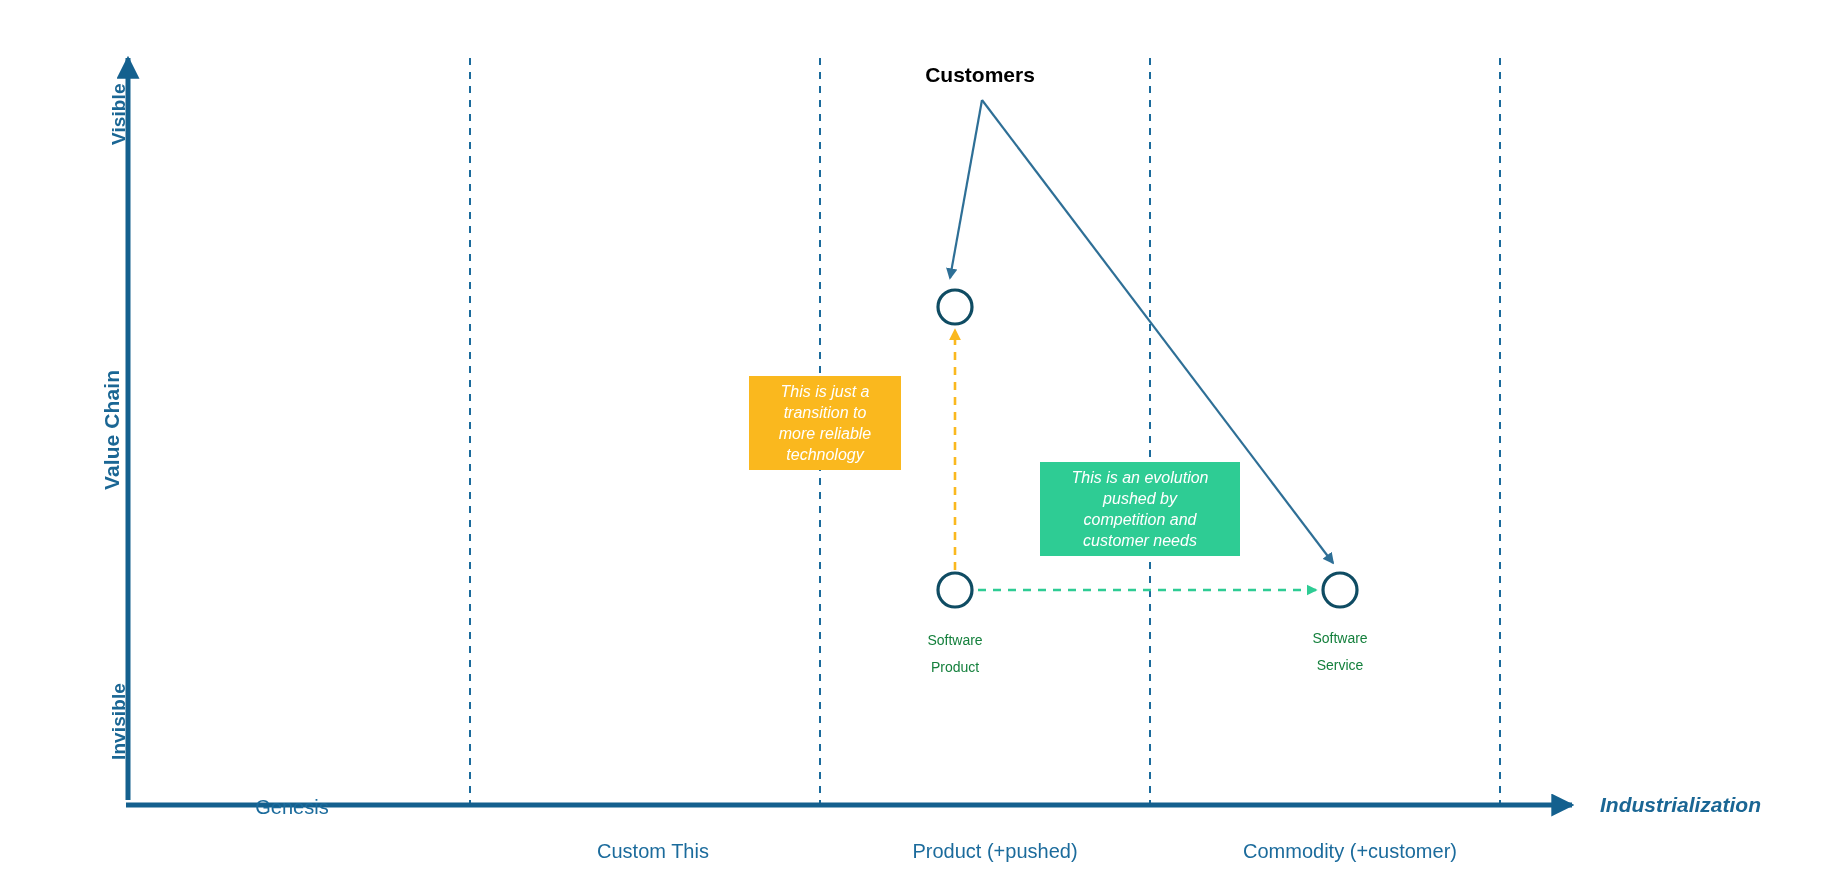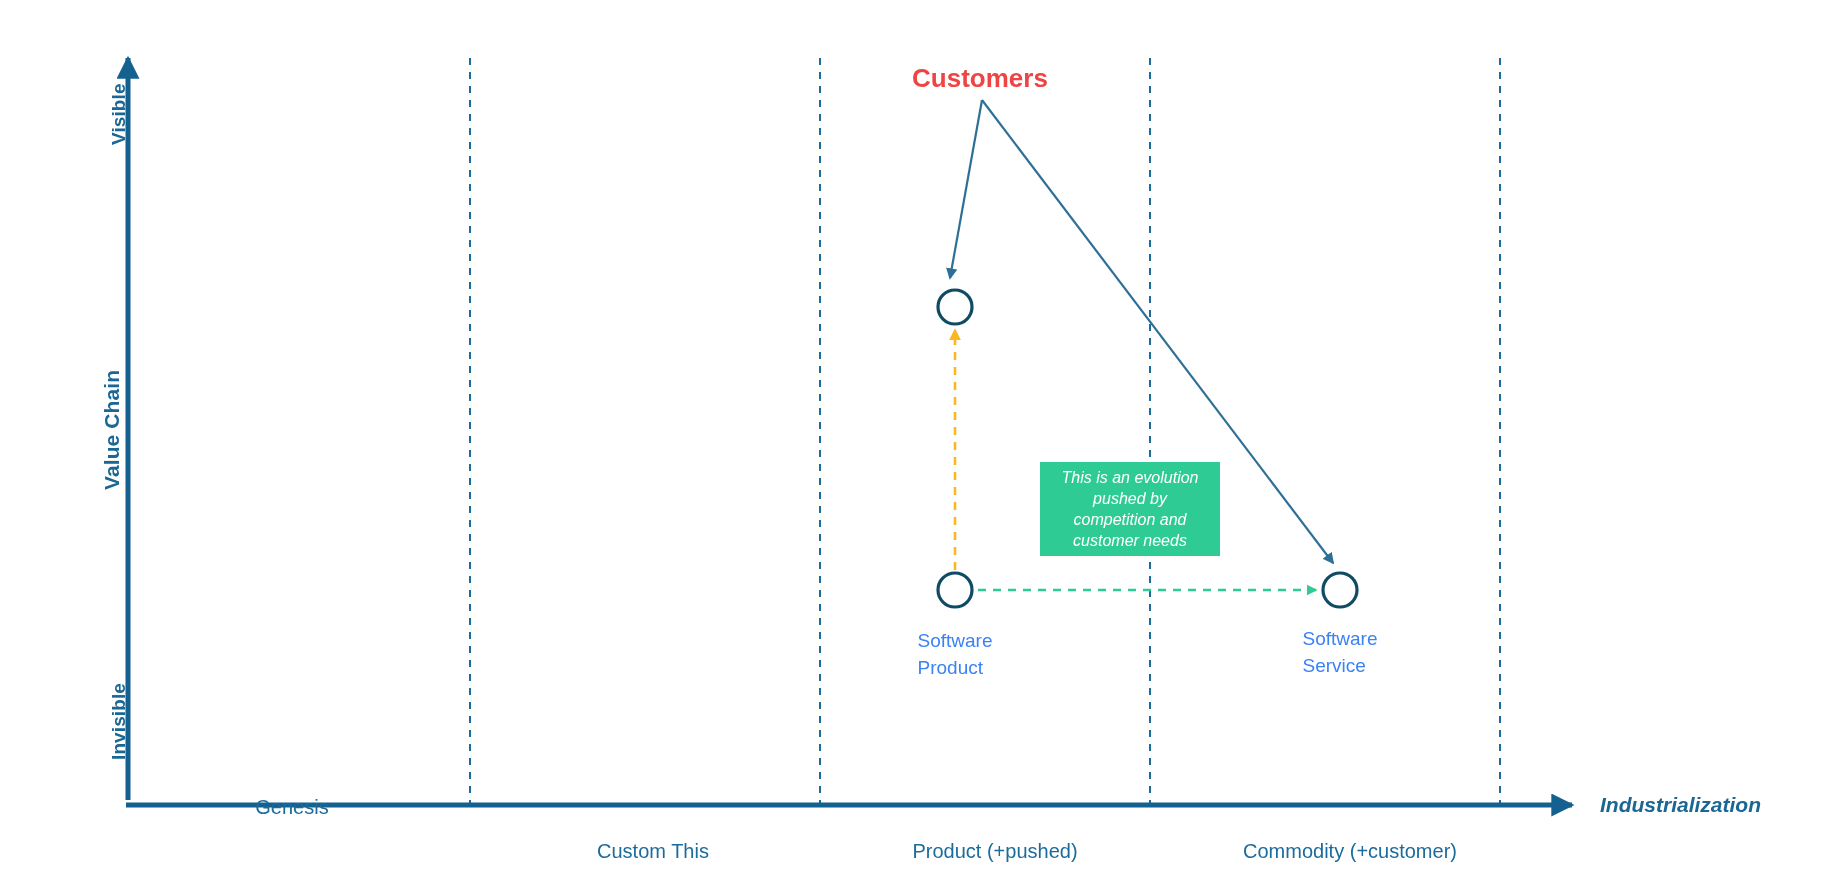--- a/index.html
+++ b/index.html
@@ -47,32 +47,33 @@
     color:#1b6b9c;
     font-size:20px;
     font-weight:normal;
     white-space:nowrap;
     transform:translateX(-50%);
   }
 
   
   .node-caption{
     position:absolute;
-    color:#3b82f6;
-    font-size:19px;
+    color:#15803d;
+    font-size:14px;
     line-height:27px;
+    text-align:center;
     white-space:pre-line;
     transform:translateX(-50%);
   }
 
   
   .anchor-label{
     position:absolute;
-    color:#ef4444;
-    font-size:26px;
+    color:#000000;
+    font-size:21px;
     font-weight:bold;
     white-space:nowrap;
     transform:translateX(-50%);
   }
 
   
   .note{
     position:absolute;
     box-sizing:border-box;
     display:flex;
@@ -148,19 +149,23 @@
   <div class="stage-caption" style="left:995px;top:840px;">Product (+pushed)</div>
   <div class="stage-caption" style="left:1350px;top:840px;">Commodity (+customer)</div>
 
   <div class="anchor-label" style="left:980px;top:63px;">Customers</div>
 
   <div class="node-caption" style="left:955px;top:627px;">Software
 Product</div>
   <div class="node-caption" style="left:1340px;top:625px;">Software
 Service</div>
 
+  <div class="note note-orange" style="left:749px;top:376px;width:152px;height:94px;">This is just a
+transition to
+more reliable
+technology</div>
 
-  <div class="note note-green" style="left:1040px;top:462px;width:180px;height:94px;">This is an evolution
+  <div class="note note-green" style="left:1040px;top:462px;width:200px;height:94px;">This is an evolution
 pushed by
 competition and
 customer needs</div>
 
 </div>
 
 </body></html>

